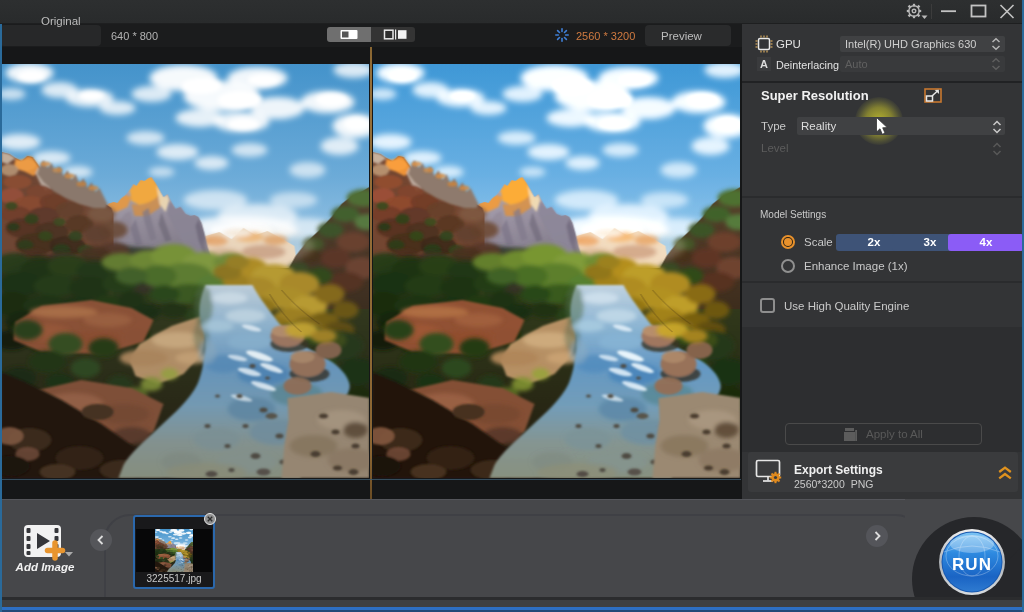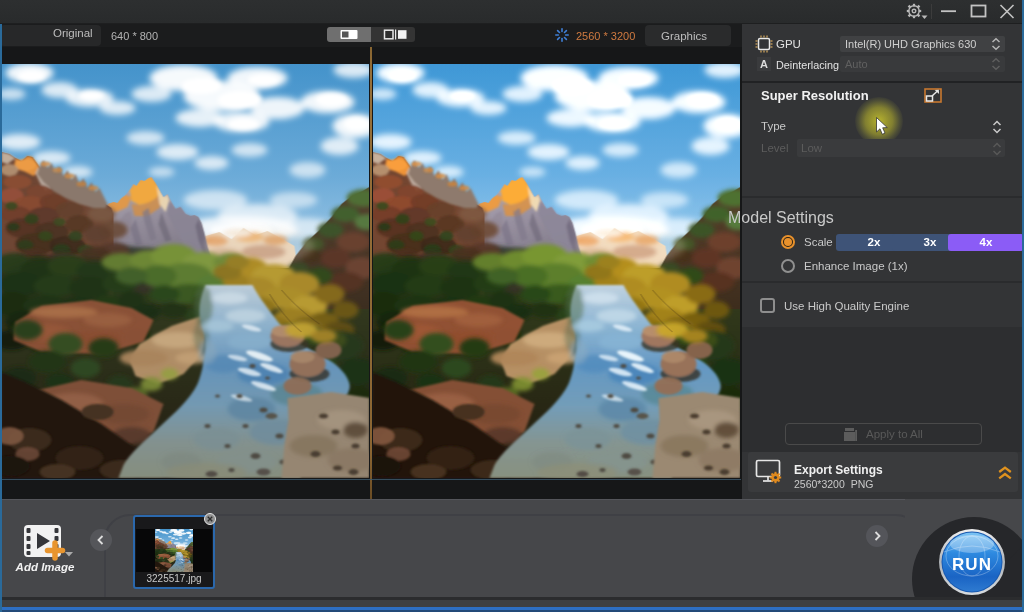--- a/index.html
+++ b/index.html
@@ -542,21 +542,21 @@
     <rect x="41" y="10.3" width="15" height="1.8" fill="#c3c3c3"></rect>
     <rect x="71.5" y="5.5" width="14" height="11" fill="none" stroke="#c3c3c3" stroke-width="1.8"></rect>
     <g stroke="#c3c3c3" stroke-width="1.6">
       <line x1="100.5" y1="5" x2="113.5" y2="18"></line>
       <line x1="113.5" y1="5" x2="100.5" y2="18"></line>
     </g>
   </svg>
 
   <div class="abs" id="toolbar"></div>
   <div class="abs tb-tab" style="left:0;width:101px;"></div>
-  <div class="abs tbtxt" style="left:41px;top:27px;margin-left:12px;">Original</div>
+  <div class="abs tbtxt" style="left:41px;top:15px;">Original</div>
   <div class="abs tbtxt" style="left:111px;top:29.5px;color:#b3b3b3;font-size:11px;">640 * 800</div>
   <div class="abs" id="tg1"></div>
   <div class="abs" id="tg2"></div>
   <svg class="abs" style="left:327px;top:27px" width="88" height="15" viewBox="0 0 88 15">
     <rect x="13.5" y="3" width="17" height="9" fill="#fff" rx="1"></rect>
     <rect x="14.5" y="4" width="7.5" height="7" fill="#565656" stroke="#fff" stroke-width="1"></rect>
     <rect x="57.5" y="3.2" width="8.5" height="8.6" fill="#2e2e2e" stroke="#e8e8e8" stroke-width="1.5"></rect>
     <rect x="68" y="2.5" width="1.2" height="10" fill="#e8e8e8"></rect>
     <rect x="71" y="3.2" width="8.5" height="8.6" fill="#f2f2f2"></rect>
   </svg>
@@ -567,21 +567,21 @@
       <line x1="0.8" y1="7" x2="3.4" y2="7"></line>
         <line x1="10.6" y1="7" x2="13.2" y2="7"></line>
       <line x1="2.6" y1="2.6" x2="4.5" y2="4.5"></line>
         <line x1="9.5" y1="9.5" x2="11.4" y2="11.4"></line>
       <line x1="11.4" y1="2.6" x2="9.5" y2="4.5"></line>
         <line x1="2.6" y1="11.4" x2="4.5" y2="9.5"></line>
     </g>
   </svg>
   <div class="abs tbtxt" style="left:576px;top:29.5px;color:#cf7a40;font-size:11px;">2560 * 3200</div>
   <div class="abs tb-tab" style="left:645px;width:86px;background:#2a2b2c;"></div>
-  <div class="abs tbtxt" style="left:661px;top:29.5px;">Graphics</div>
+  <div class="abs tbtxt" style="left:661px;top:29.5px;">Preview</div>
 
   <div class="abs" id="rpanel"></div>
 
   <svg class="abs" style="left:755px;top:35px" width="18" height="18" viewBox="0 0 18 18">
     <rect x="3.5" y="3.5" width="11" height="11" rx="1.5" fill="none" stroke="#e8e8e8" stroke-width="1.5"></rect>
     <g stroke="#caa05a" stroke-width="1.3">
       <line x1="6" y1="0.5" x2="6" y2="2.5"></line>
         <line x1="9" y1="0.5" x2="9" y2="2.5"></line>
         <line x1="12" y1="0.5" x2="12" y2="2.5"></line>
       <line x1="6" y1="15.5" x2="6" y2="17.5"></line>
@@ -616,39 +616,39 @@
     <rect x="1" y="1" width="16" height="13" fill="none" stroke="#c87830" stroke-width="1.6"></rect>
     <rect x="2.5" y="8" width="6" height="5" fill="none" stroke="#e8e8e8" stroke-width="1.5"></rect>
     <line x1="8" y1="8" x2="14" y2="2.5" stroke="#e8e8e8" stroke-width="1.5"></line>
     <path d="M14.8 1.8 l0.3 4.2 -4.4 -3.9 z" fill="#e8e8e8"></path>
   </svg>
 
   <div class="abs" style="left:855px;top:97px;width:48px;height:48px;border-radius:50%;
     background:radial-gradient(circle, rgba(205,200,45,0.85) 0%, rgba(195,190,45,0.55) 40%, rgba(175,175,55,0.22) 60%, rgba(165,165,58,0) 74%);"></div>
 
   <div class="abs lbl" style="left:761px;top:120px;">Type</div>
+  <div class="abs ddl" style="left:797px;top:117px;width:208px;height:18px;line-height:18px;padding-left:4px;font-size:11.5px;color:#dedede;">Reality</div>
   <svg class="abs" style="left:991px;top:119px" width="12" height="16" viewBox="0 0 12 16">
     <path d="M2.5 6 L6 2.5 L9.5 6" fill="none" stroke="#c9c9c9" stroke-width="1.5"></path>
     <path d="M2.5 10 L6 13.5 L9.5 10" fill="none" stroke="#c9c9c9" stroke-width="1.5"></path>
   </svg>
 
   <svg class="abs" style="left:875px;top:117px" width="14" height="20" viewBox="0 0 14 20">
     <path d="M1.5 0.5 L1.5 15 L5 11.8 L7.3 17.3 L10 16.1 L7.7 10.8 L12.3 10.6 Z" fill="#fff" stroke="#333" stroke-width="0.8"></path>
   </svg>
 
   <div class="abs lbl" style="left:761px;top:142px;color:#5c5c5c;">Level</div>
-  <div class="abs ddl" style="left:797px;top:139px;width:208px;height:18px;line-height:18px;padding-left:4px;font-size:11.5px;background:#3a3b3d;color:#5c5c5c;">Low</div>
   <svg class="abs" style="left:991px;top:141px" width="12" height="16" viewBox="0 0 12 16">
     <path d="M2.5 6 L6 2.5 L9.5 6" fill="none" stroke="#585858" stroke-width="1.5"></path>
     <path d="M2.5 10 L6 13.5 L9.5 10" fill="none" stroke="#585858" stroke-width="1.5"></path>
   </svg>
 
   <div class="divl" style="left:742px;top:196px;background:#2a2b2d;"></div>
 
-  <div class="abs lbl" style="left:728px;top:209px;font-size:16px;">Model Settings</div>
+  <div class="abs lbl" style="left:760px;top:209px;font-size:10px;">Model Settings</div>
   <div class="abs" style="left:781px;top:235px;width:14px;height:14px;border-radius:50%;border:2px solid #e8912c;background:#2a2014;"></div>
   <div class="abs" style="left:784px;top:238px;width:8px;height:8px;border-radius:50%;background:#e8912c;"></div>
   <div class="abs lbl" style="left:804px;top:236px;">Scale</div>
   <div class="scalebtn" style="left:836px;">2x</div>
   <div class="scalebtn" style="left:892px;">3x</div>
   <div class="scalebtn" style="left:948px;background:#8b5cf6;">4x</div>
   <div class="abs" style="left:781px;top:259px;width:14px;height:14px;border-radius:50%;border:2px solid #909090;background:transparent;"></div>
   <div class="abs lbl" style="left:804px;top:260px;">Enhance Image (1x)</div>
   <div class="divl" style="left:742px;top:281px;background:#2a2b2d;"></div>
 

